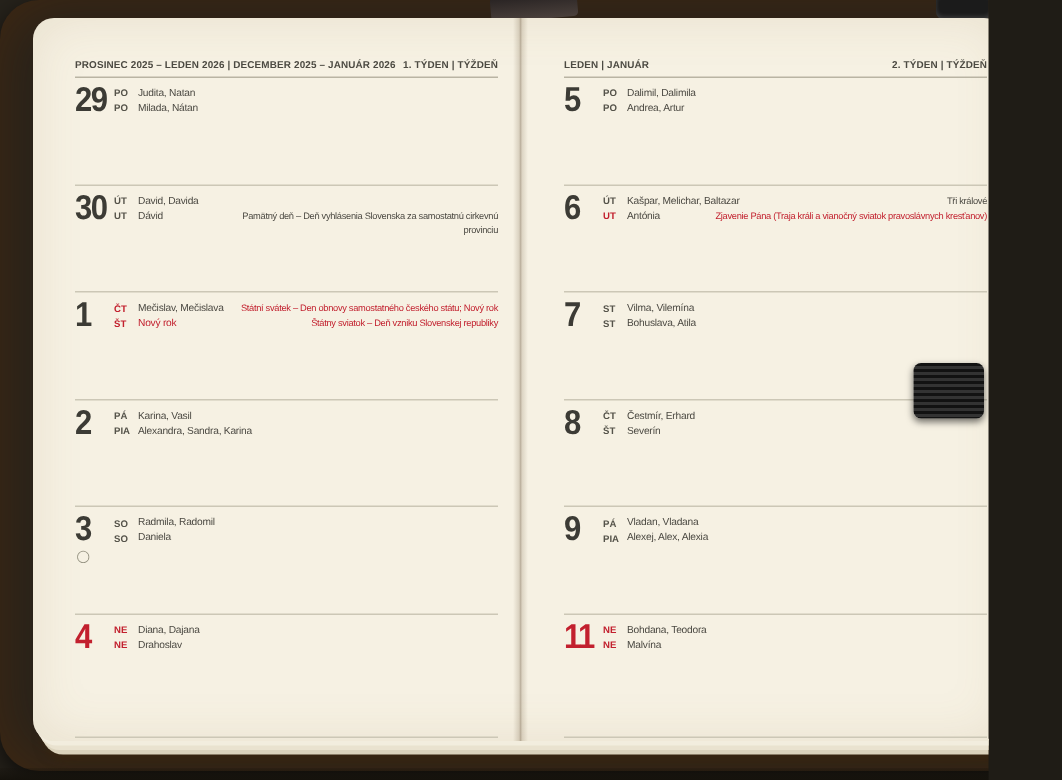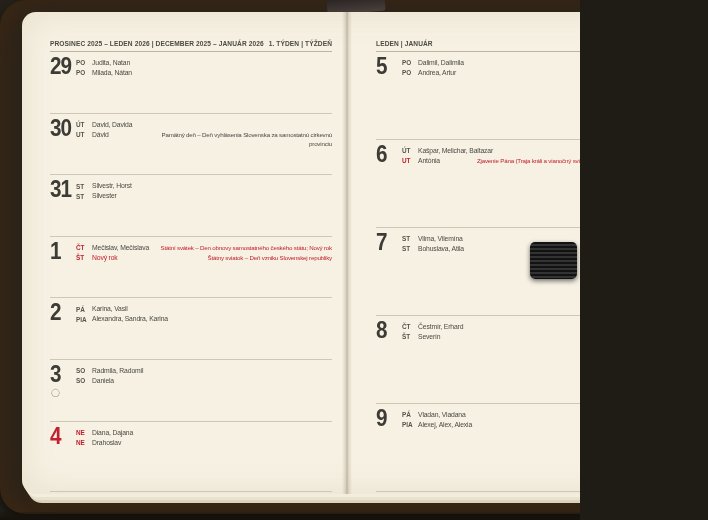--- a/index.html
+++ b/index.html
@@ -1,16 +1,16 @@
 <!DOCTYPE html>
 <html style="--accent: #c2202e; --page: #f6f1e3; --cover: #e8871b; --ink: #4b4942;"><head>
 <meta charset="utf-8">
 <style>
   html,body{margin:0;padding:0;background:#1f1c16;}
-  .scene{position:relative;width:580px;height:520px;overflow:hidden;
+  .scene{position:relative;width:659px;height:520px;overflow:hidden;
          font-family:"Liberation Sans",sans-serif;background:#26221b;}
   
   .cover{position:absolute;left:0;top:0;width:708px;height:514px;border-radius:26px;
     background:
       radial-gradient(46px 30px at 4% 10%, #f9bd50 0 30%, rgba(0,0,0,0) 65%),
       radial-gradient(70px 46px at 1% 52%, #c96d0e 0 32%, rgba(0,0,0,0) 70%),
       radial-gradient(42px 30px at 3% 84%, #f7b040 0 35%, rgba(0,0,0,0) 70%),
       radial-gradient(56px 34px at 98% 16%, #fcae38 0 38%, rgba(0,0,0,0) 75%),
       radial-gradient(80px 52px at 99% 62%, #bf640c 0 28%, rgba(0,0,0,0) 65%),
       radial-gradient(120px 40px at 30% 99%, #f6a52e 0 45%, rgba(0,0,0,0) 80%),
@@ -107,38 +107,20 @@
               <span class="note"></span>
             </div>
             <div class="dline">
               <span class="abbr">UT</span>
               <span class="names">Dávid</span>
               <span class="note" data-wrap="wrap">Pamätný deň – Deň vyhlásenia Slovenska za samostatnú cirkevnú provinciu</span>
             </div>
           </div>
         </div>
 
-        <div class="row">
-          <div class="daycol">
-            <div class="daynum">31</div>
-            <div class="moon"></div>
-          </div>
-          <div class="daylines">
-            <div class="dline">
-              <span class="abbr">ST</span>
-              <span class="names">Silvestr, Horst</span>
-              <span class="note"></span>
-            </div>
-            <div class="dline">
-              <span class="abbr">ST</span>
-              <span class="names">Silvester</span>
-              <span class="note"></span>
-            </div>
-          </div>
-        </div>
 
         <div class="row">
           <div class="daycol">
             <div class="daynum">1</div>
             <div class="moon"></div>
           </div>
           <div class="daylines">
             <div class="dline">
               <span class="abbr" data-color="red">ČT</span>
               <span class="names">Mečislav, Mečislava</span>
@@ -310,20 +292,38 @@
             </div>
             <div class="dline">
               <span class="abbr">PIA</span>
               <span class="names">Alexej, Alex, Alexia</span>
               <span class="note"></span>
             </div>
           </div>
         </div>
 
 
+        <div class="row sunday">
+          <div class="daycol">
+            <div class="daynum" data-color="red">11</div>
+            <div class="moon"></div>
+          </div>
+          <div class="daylines">
+            <div class="dline">
+              <span class="abbr" data-color="red">NE</span>
+              <span class="names">Bohdana, Teodora</span>
+              <span class="note"></span>
+            </div>
+            <div class="dline">
+              <span class="abbr" data-color="red">NE</span>
+              <span class="names">Malvína</span>
+              <span class="note"></span>
+            </div>
+          </div>
+        </div>
 
       </div>
     </div>
   </div>
 
   <div class="penloop"></div>
   <div class="bottom-shadow"></div>
 </div>
 
 </body></html>

